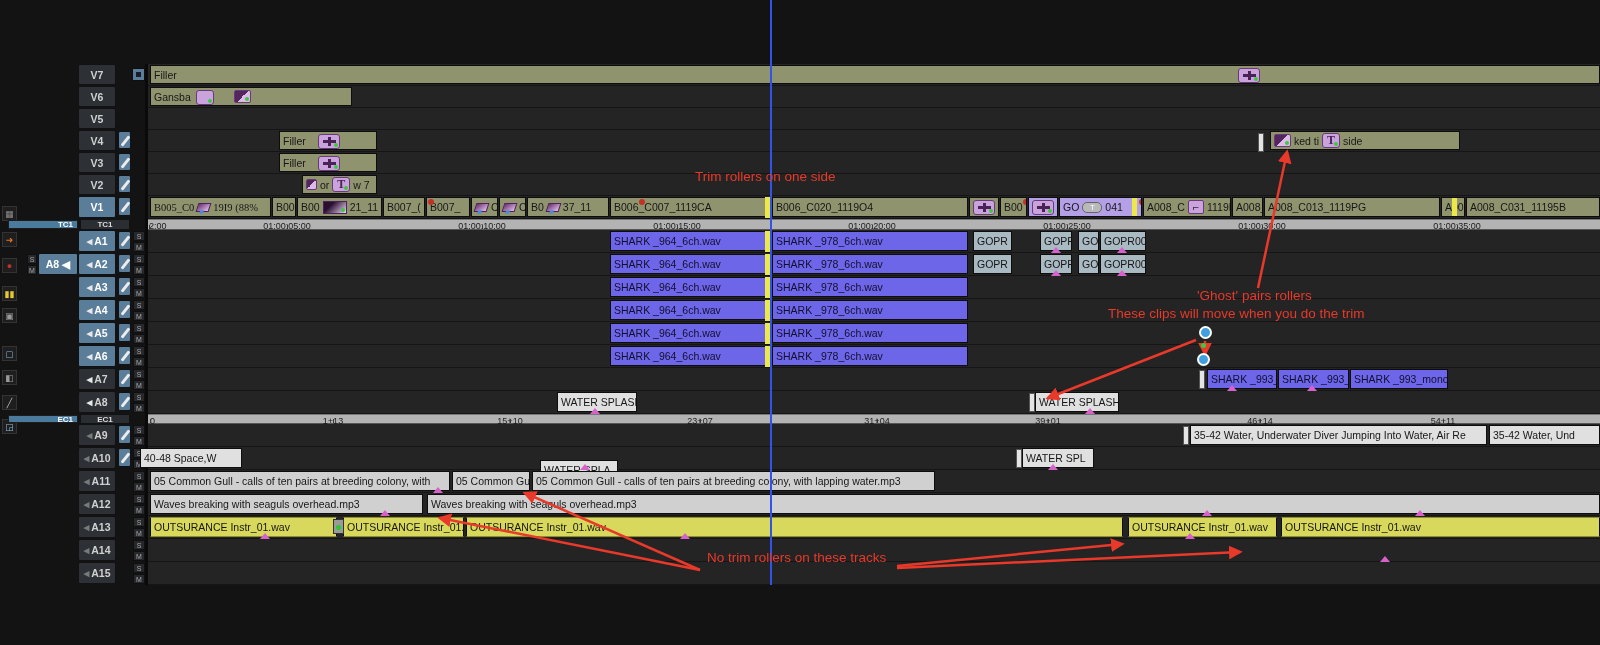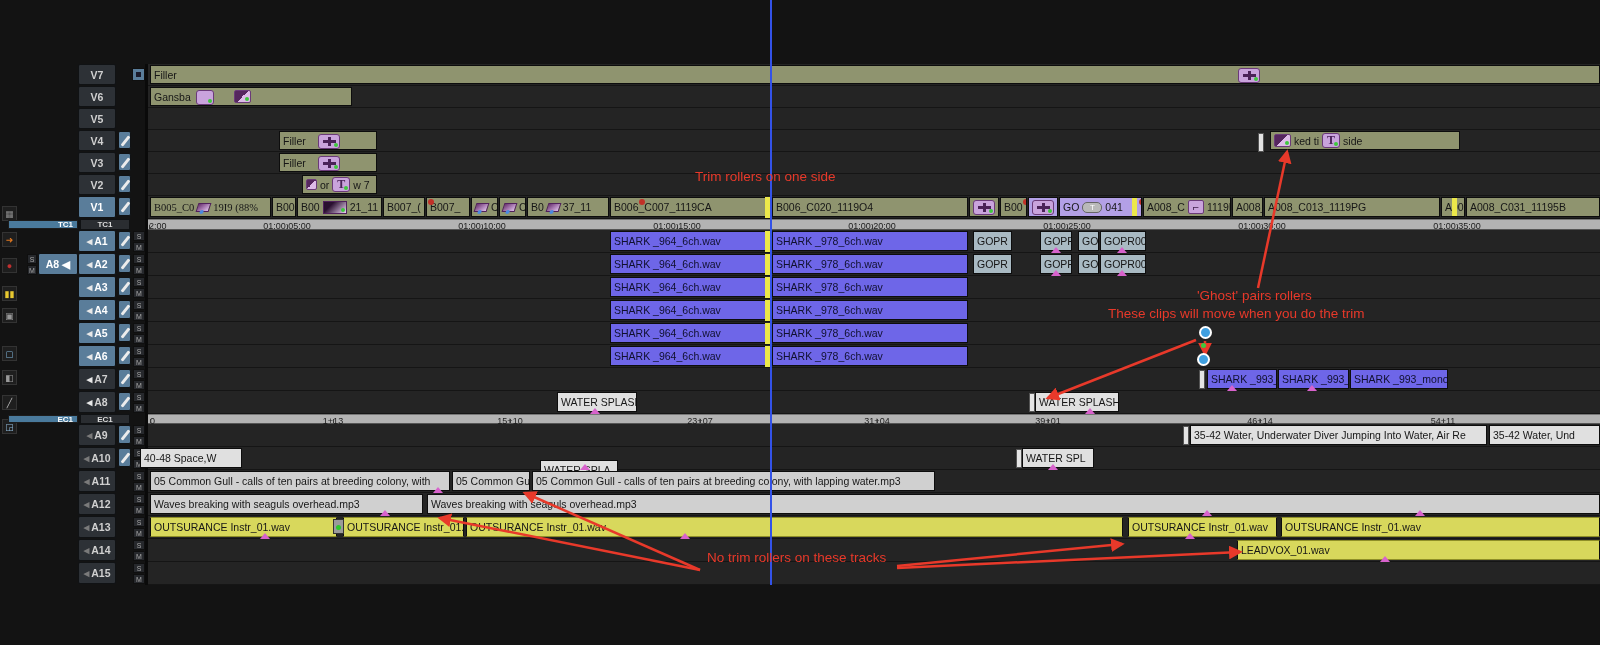--- a/index.html
+++ b/index.html
@@ -552,23 +552,20 @@
     </div>
     <div class="clip c-yellow" style="left: 466px; top: 517px; width: 657px; height: 20px;">
       <span>OUTSURANCE Instr_01.wav</span>
     </div>
     <div class="clip c-yellow" style="left: 1128px; top: 517px; width: 149px; height: 20px;">
       <span>OUTSURANCE Instr_01.wav</span>
     </div>
     <div class="clip c-yellow" style="left: 1281px; top: 517px; width: 319px; height: 20px;">
       <span>OUTSURANCE Instr_01.wav</span>
     </div>
-    <div class="clip c-yellow" style="left: 1237px; top: 540px; width: 363px; height: 20px;">
-      <span>LEADVOX_01.wav</span>
-    </div>
     <div class="vtick" style="left: 765px; top: 197px; height: 21px;"></div>
     <div class="vtick" style="left: 765px; top: 231px; height: 21px;"></div>
     <div class="vtick" style="left: 765px; top: 254px; height: 21px;"></div>
     <div class="vtick" style="left: 765px; top: 277px; height: 21px;"></div>
     <div class="vtick" style="left: 765px; top: 300px; height: 21px;"></div>
     <div class="vtick" style="left: 765px; top: 323px; height: 21px;"></div>
     <div class="vtick" style="left: 765px; top: 346px; height: 21px;"></div>
     <div class="trimbar" style="left: 1258px; top: 133px; height: 19px;"></div>
     <div class="trimbar" style="left: 1199px; top: 370px; height: 19px;"></div>
     <div class="trimbar" style="left: 1029px; top: 393px; height: 19px;"></div>

